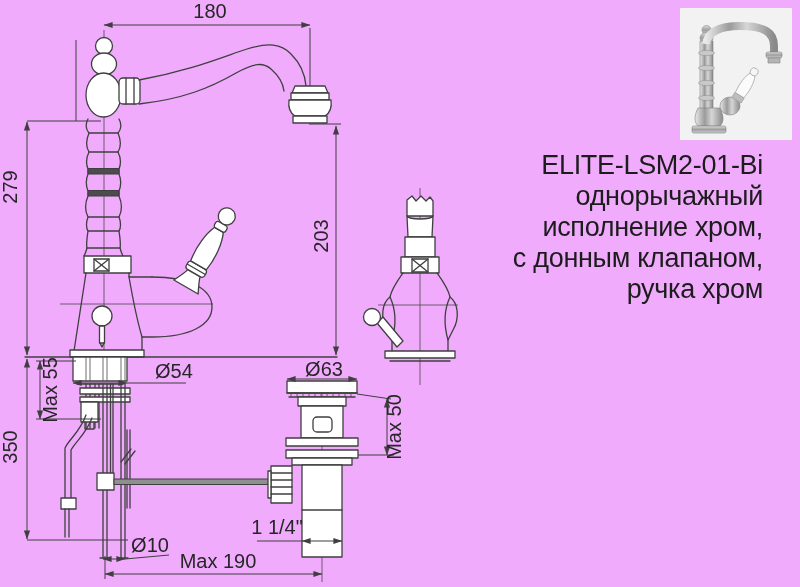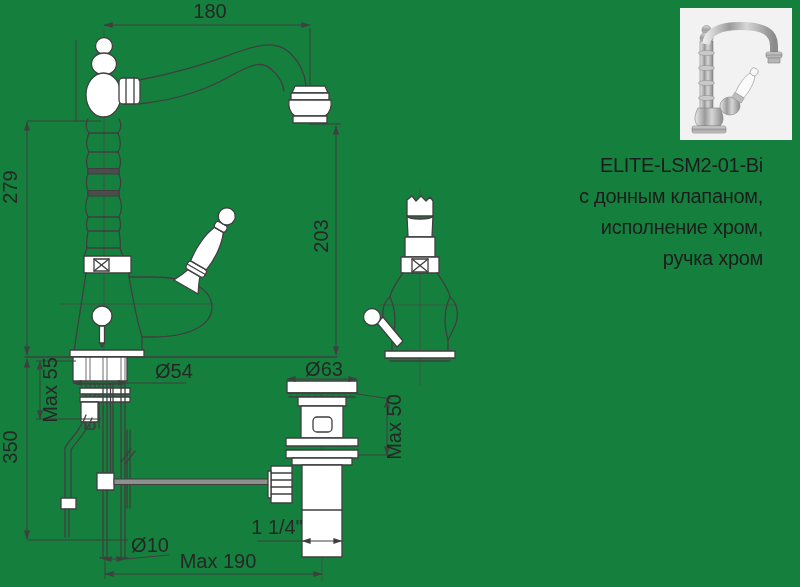--- a/index.html
+++ b/index.html
@@ -1,31 +1,31 @@
 <!DOCTYPE html>
 <html><head>
 <meta charset="utf-8">
 <style>
   html,body{margin:0;padding:0;background:#ffffff;}
   .stage{
-    position:relative;width:800px;height:587px;background:#15803d;overflow:hidden;
+    position:relative;width:800px;height:587px;background:#f0abfc;overflow:hidden;
     font-family:"Liberation Sans","DejaVu Sans",sans-serif;
   }
   .stage svg{position:absolute;left:0;top:0;}
   svg line, svg path, svg rect, svg circle, svg ellipse, svg polyline{vector-effect:non-scaling-stroke;}
   .ln{stroke:#3f3f3f;stroke-width:1.3;fill:none;stroke-linejoin:round;stroke-linecap:round;}
   .lnw{stroke:#3f3f3f;stroke-width:1.3;fill:#ffffff;stroke-linejoin:round;}
   .thin{stroke:#4a4a4a;stroke-width:0.8;fill:none;}
   .dim{stroke:#3f3f3f;stroke-width:1;fill:none;}
   .dimtxt{fill:#262626;font-size:20px;font-family:"Liberation Sans","DejaVu Sans",sans-serif;}
   .dark{fill:#4c4c4c;stroke:#3f3f3f;stroke-width:1;}
   .grayrod{fill:#8f8f8f;stroke:#3f3f3f;stroke-width:1;}
   .product-text{
     position:absolute;top:150px;right:37px;text-align:right;
-    font-size:20px;line-height:31px;color:#1c1c1c;letter-spacing:-0.3px;white-space:nowrap;
+    font-size:27px;line-height:31px;color:#1c1c1c;letter-spacing:-0.3px;white-space:nowrap;
   }
 </style>
 </head>
 <body>
 
 <div class="stage">
 
 <svg width="800" height="587" viewBox="0 0 800 587">
   <defs>
     <marker id="arr" markerWidth="10" markerHeight="8" refX="8.6" refY="4" orient="auto-start-reverse" markerUnits="userSpaceOnUse">
@@ -306,18 +306,19 @@
     <g transform="translate(56,92) rotate(32)">
       <rect x="-5" y="-6" width="11" height="6" fill="#bdbdbd" stroke="#8a8a8a" stroke-width="0.5"></rect>
       <path d="M-4.5,-6 C-6,-16 -5,-25 -2.5,-30 L3.5,-30 C6,-25 7,-16 5.5,-6 Z" fill="#fbfbfb" stroke="#9a9a9a" stroke-width="0.7"></path>
       <circle cx="0.5" cy="-33.5" r="4" fill="#f6f6f6" stroke="#9a9a9a" stroke-width="0.7"></circle>
     </g>
   </g>
 </svg>
 
 <div class="product-text">
   <div>ELITE-LSM2-01-Bi</div>
+  <div>однорычажный</div>
+  <div>исполнение хром,</div>
   <div>с донным клапаном,</div>
-  <div>исполнение хром,</div>
   <div>ручка хром</div>
 </div>
 
 </div>
 
 </body></html>

